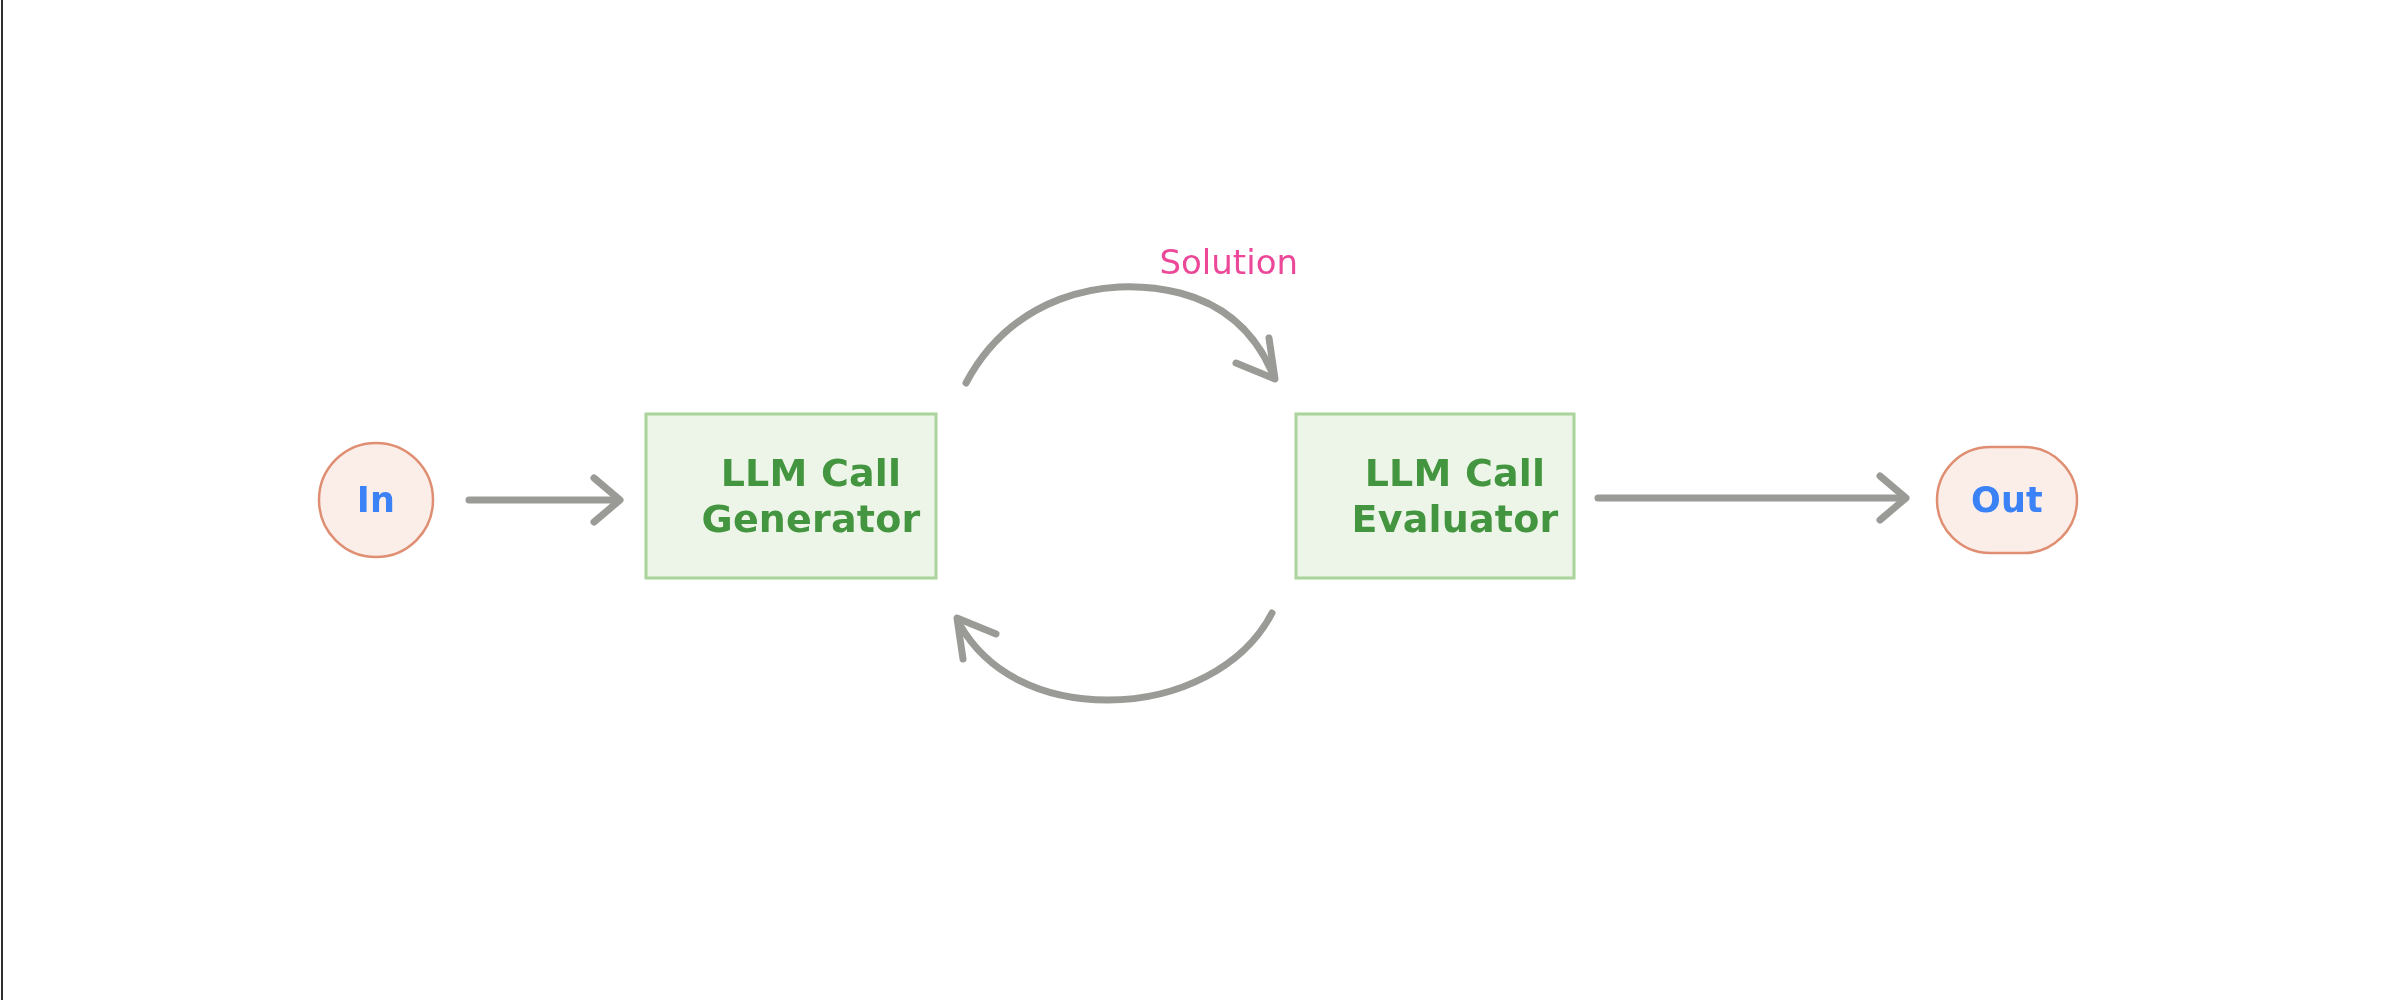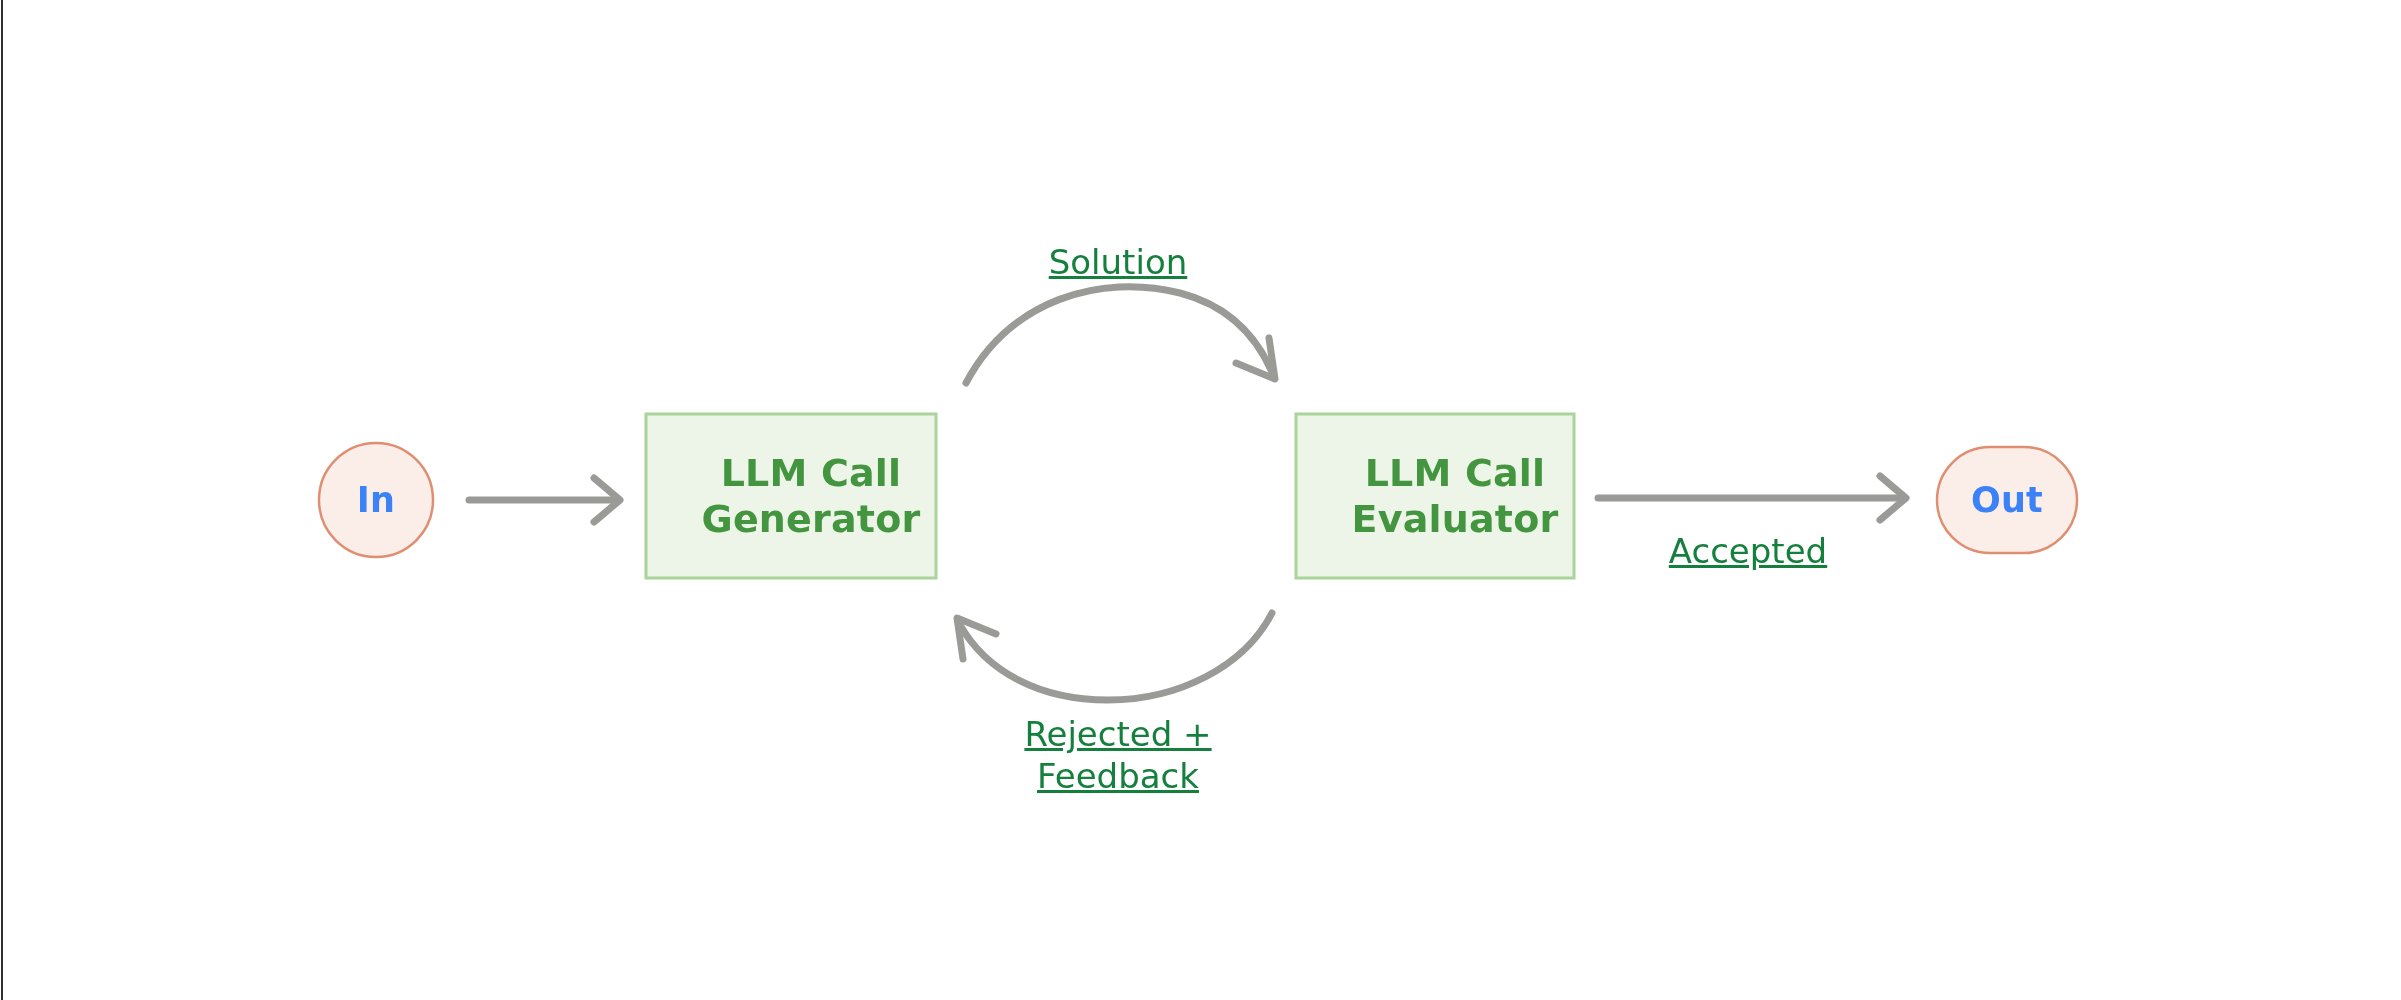--- a/index.html
+++ b/index.html
@@ -53,28 +53,27 @@
   }
   .process-label {
     font-size: 38px;
     font-weight: 700;
     color: #44953f;
     letter-spacing: 0.2px;
     margin-left: 20px;
   }
   .edge-label {
     position: absolute;
-    text-align: center;
+    text-align: right;
     font-size: 34px;
     font-weight: 400;
-    color: #15803d;
+    color: #ec4899;
     line-height: 1.24;
     white-space: pre-line;
     pointer-events: none;
-    text-decoration: underline;
   }
   
   .hit {
     position: absolute;
     background: transparent;
   }
 </style>
 </head>
 <body>
 
@@ -122,23 +121,20 @@
   <div class="node-label process-label" style="left:646px; top:414px; width:290px; height:164px;">LLM Call
 Generator</div>
 
   <div class="node-label process-label" style="left:1296px; top:414px; width:278px; height:164px;">LLM Call
 Evaluator</div>
 
   <div class="node-label terminal-label" style="left:1937px; top:447px; width:140px; height:106px;">Out</div>
 
   <div class="edge-label" style="left:938px; top:241px; width:360px;">Solution</div>
 
-  <div class="edge-label" style="left:938px; top:713px; width:360px;">Rejected +
-Feedback</div>
 
-  <div class="edge-label" style="left:1618px; top:530px; width:260px;">Accepted</div>
 
   <div class="hit" style="left:319px; top:443px; width:114px; height:114px; border-radius:50%;"></div>
   <div class="hit" style="left:646px; top:414px; width:290px; height:164px;"></div>
   <div class="hit" style="left:1296px; top:414px; width:278px; height:164px;"></div>
   <div class="hit" style="left:1937px; top:447px; width:140px; height:106px; border-radius:53px;"></div>
 
 </div>
 
 </body></html>

